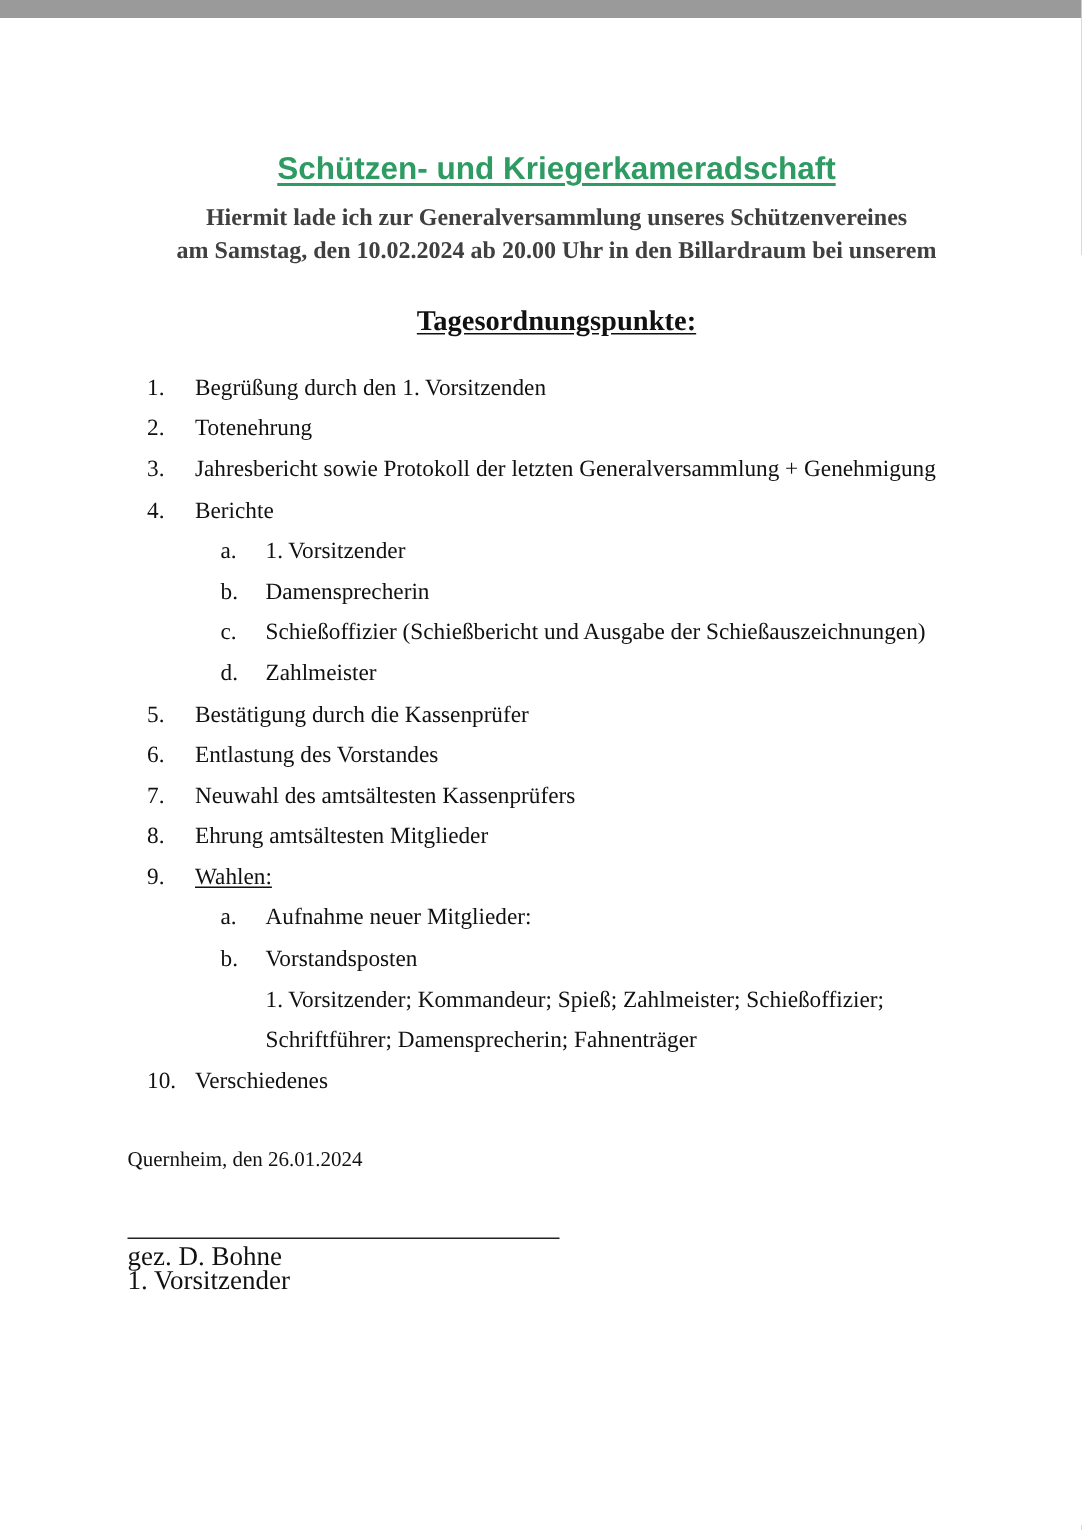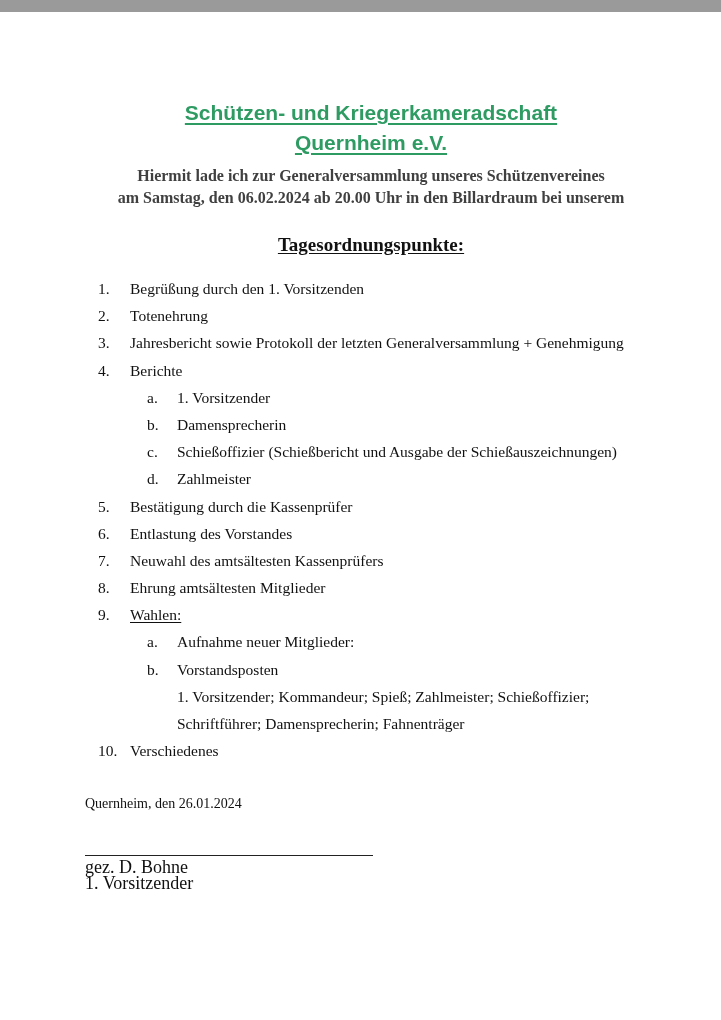--- a/index.html
+++ b/index.html
@@ -89,26 +89,25 @@
   }
 </style>
 </head>
 <body>
 
 <div class="page">
   <div class="content">
 
     <div class="doc-title">
       <div><span class="tline">Schützen- und Kriegerkameradschaft</span></div>
-      <div><span class="tline">Quernheim e.V.</span></div>
     </div>
 
     <div class="intro">
       <div>Hiermit lade ich zur Generalversammlung unseres Schützenvereines</div>
-      <div>am Samstag, den 06.02.2024 ab 20.00 Uhr in den Billardraum bei unserem</div>
+      <div>am Samstag, den 10.02.2024 ab 20.00 Uhr in den Billardraum bei unserem</div>
     </div>
 
     <div class="agenda-heading">
       <span>Tagesordnungspunkte:</span>
     </div>
 
     <div class="agenda">
 
       <div class="row lvl1">
         <span class="marker">1.</span>

